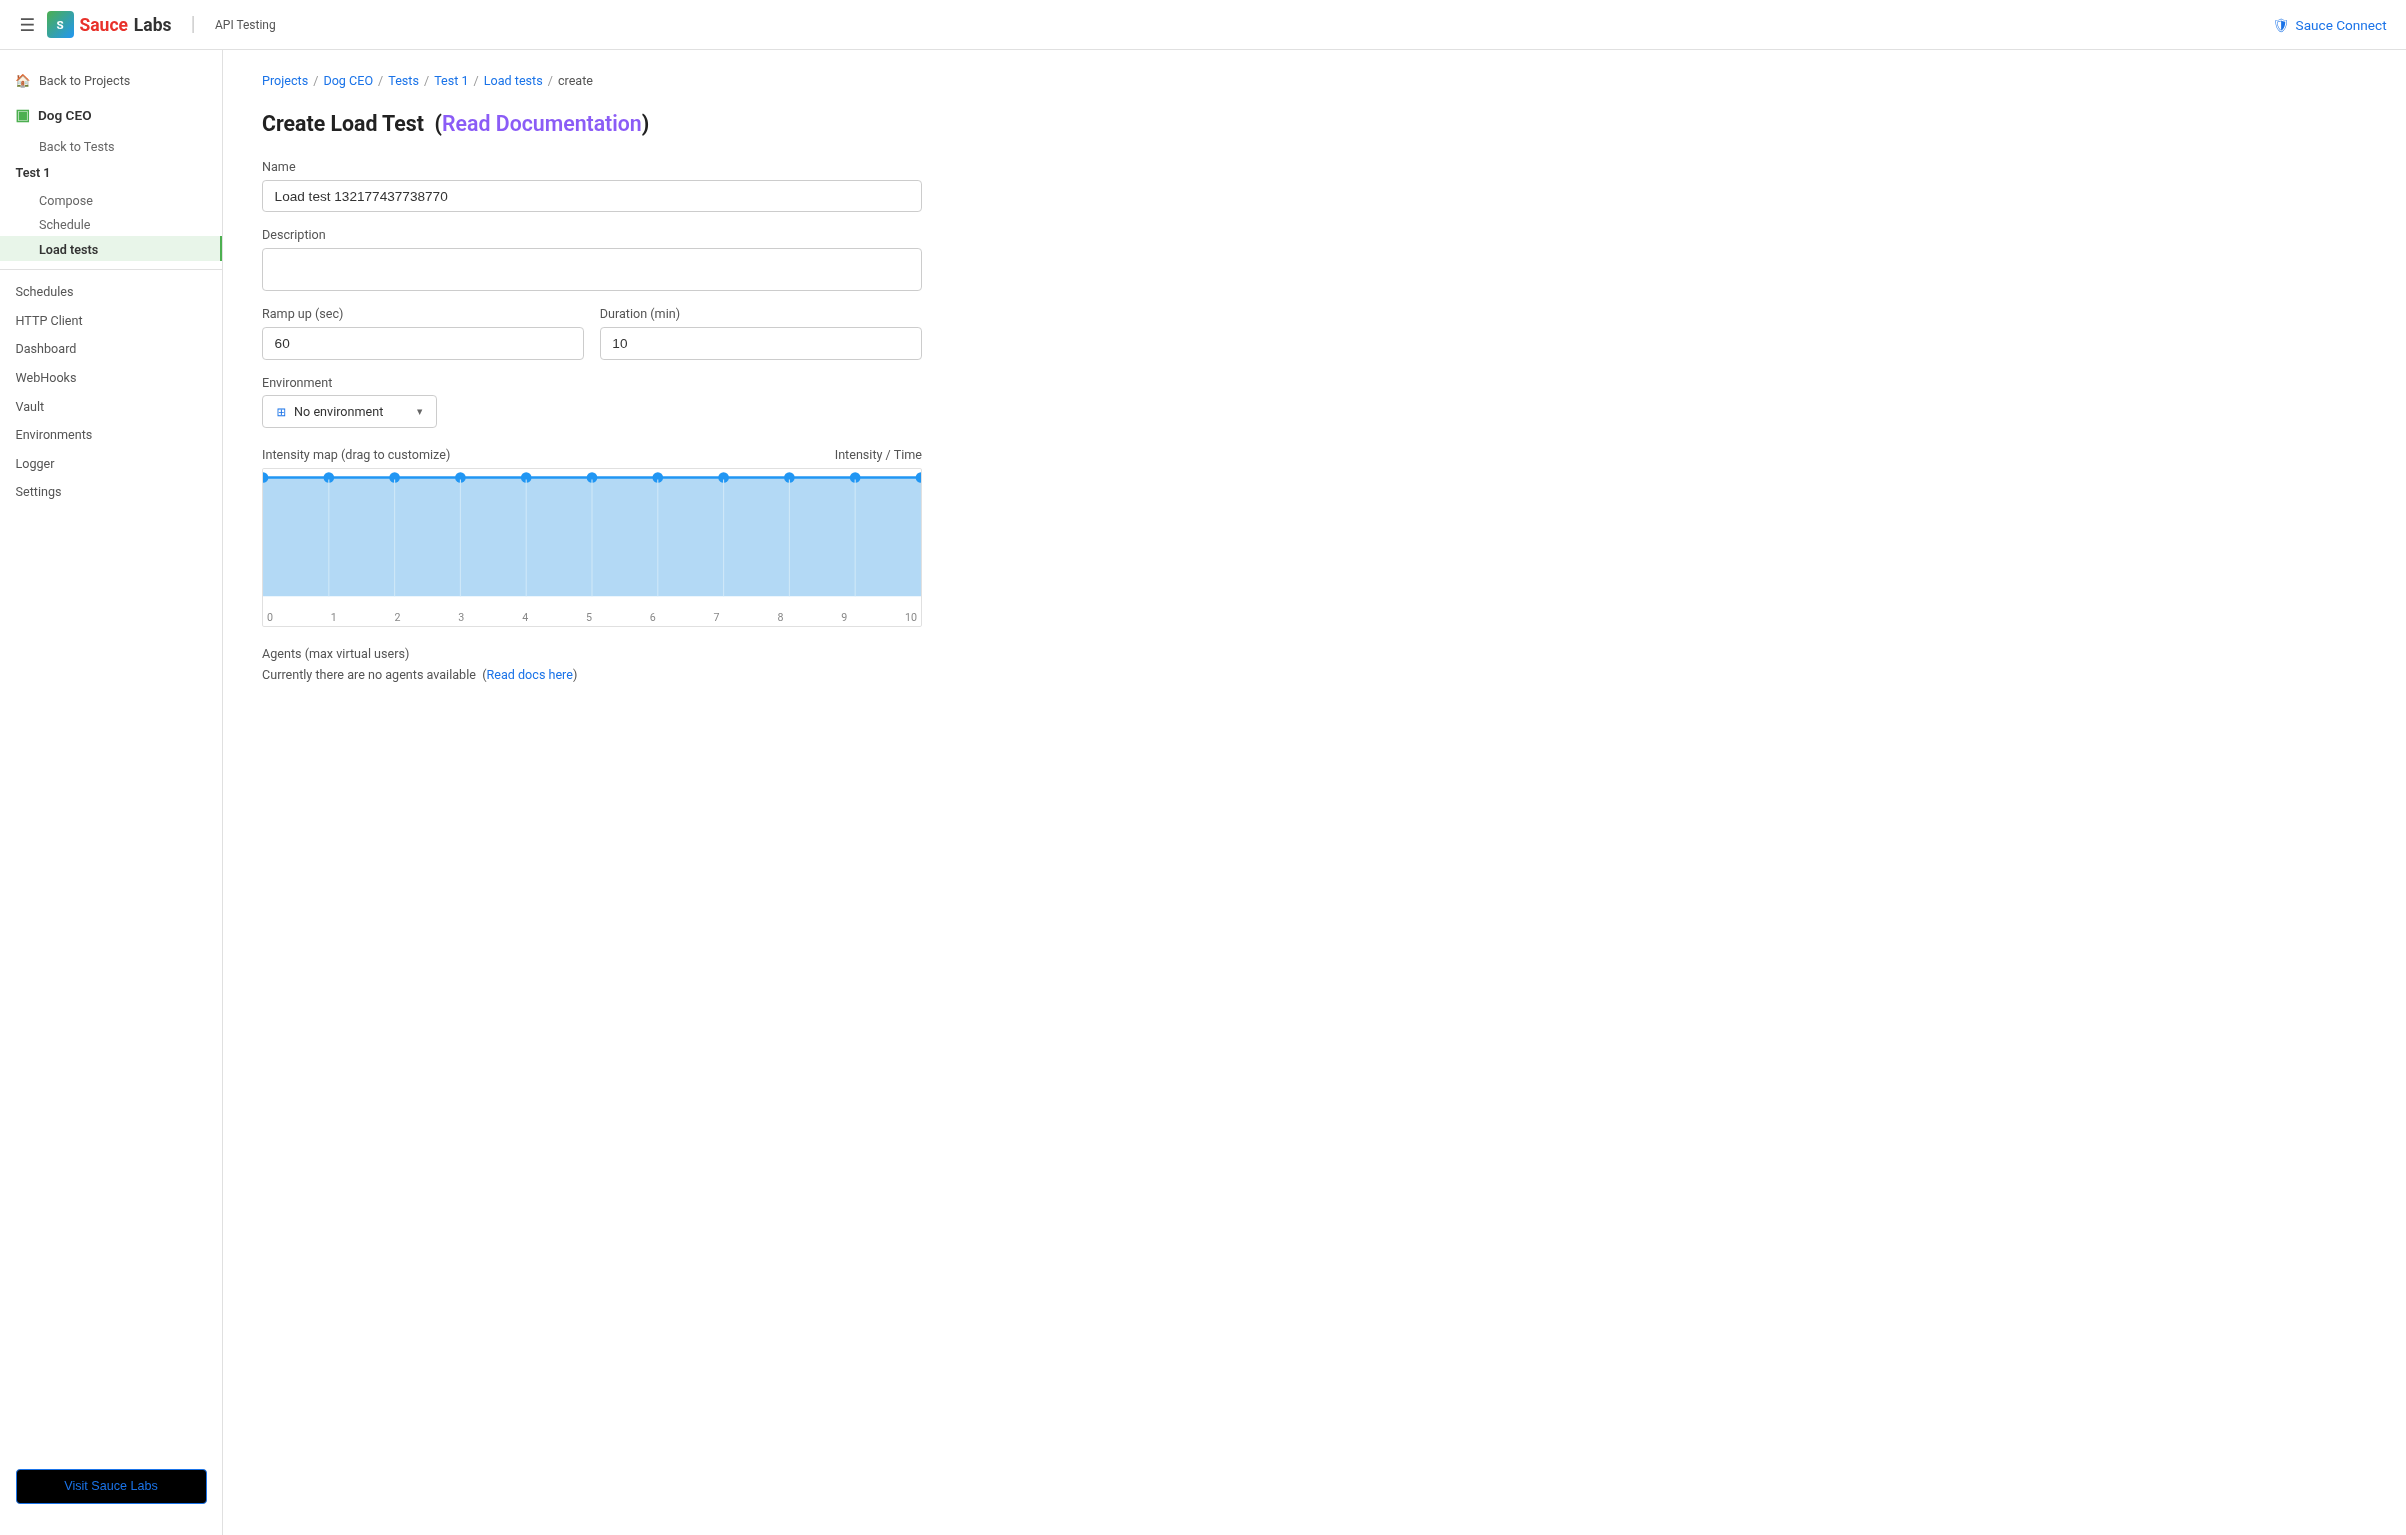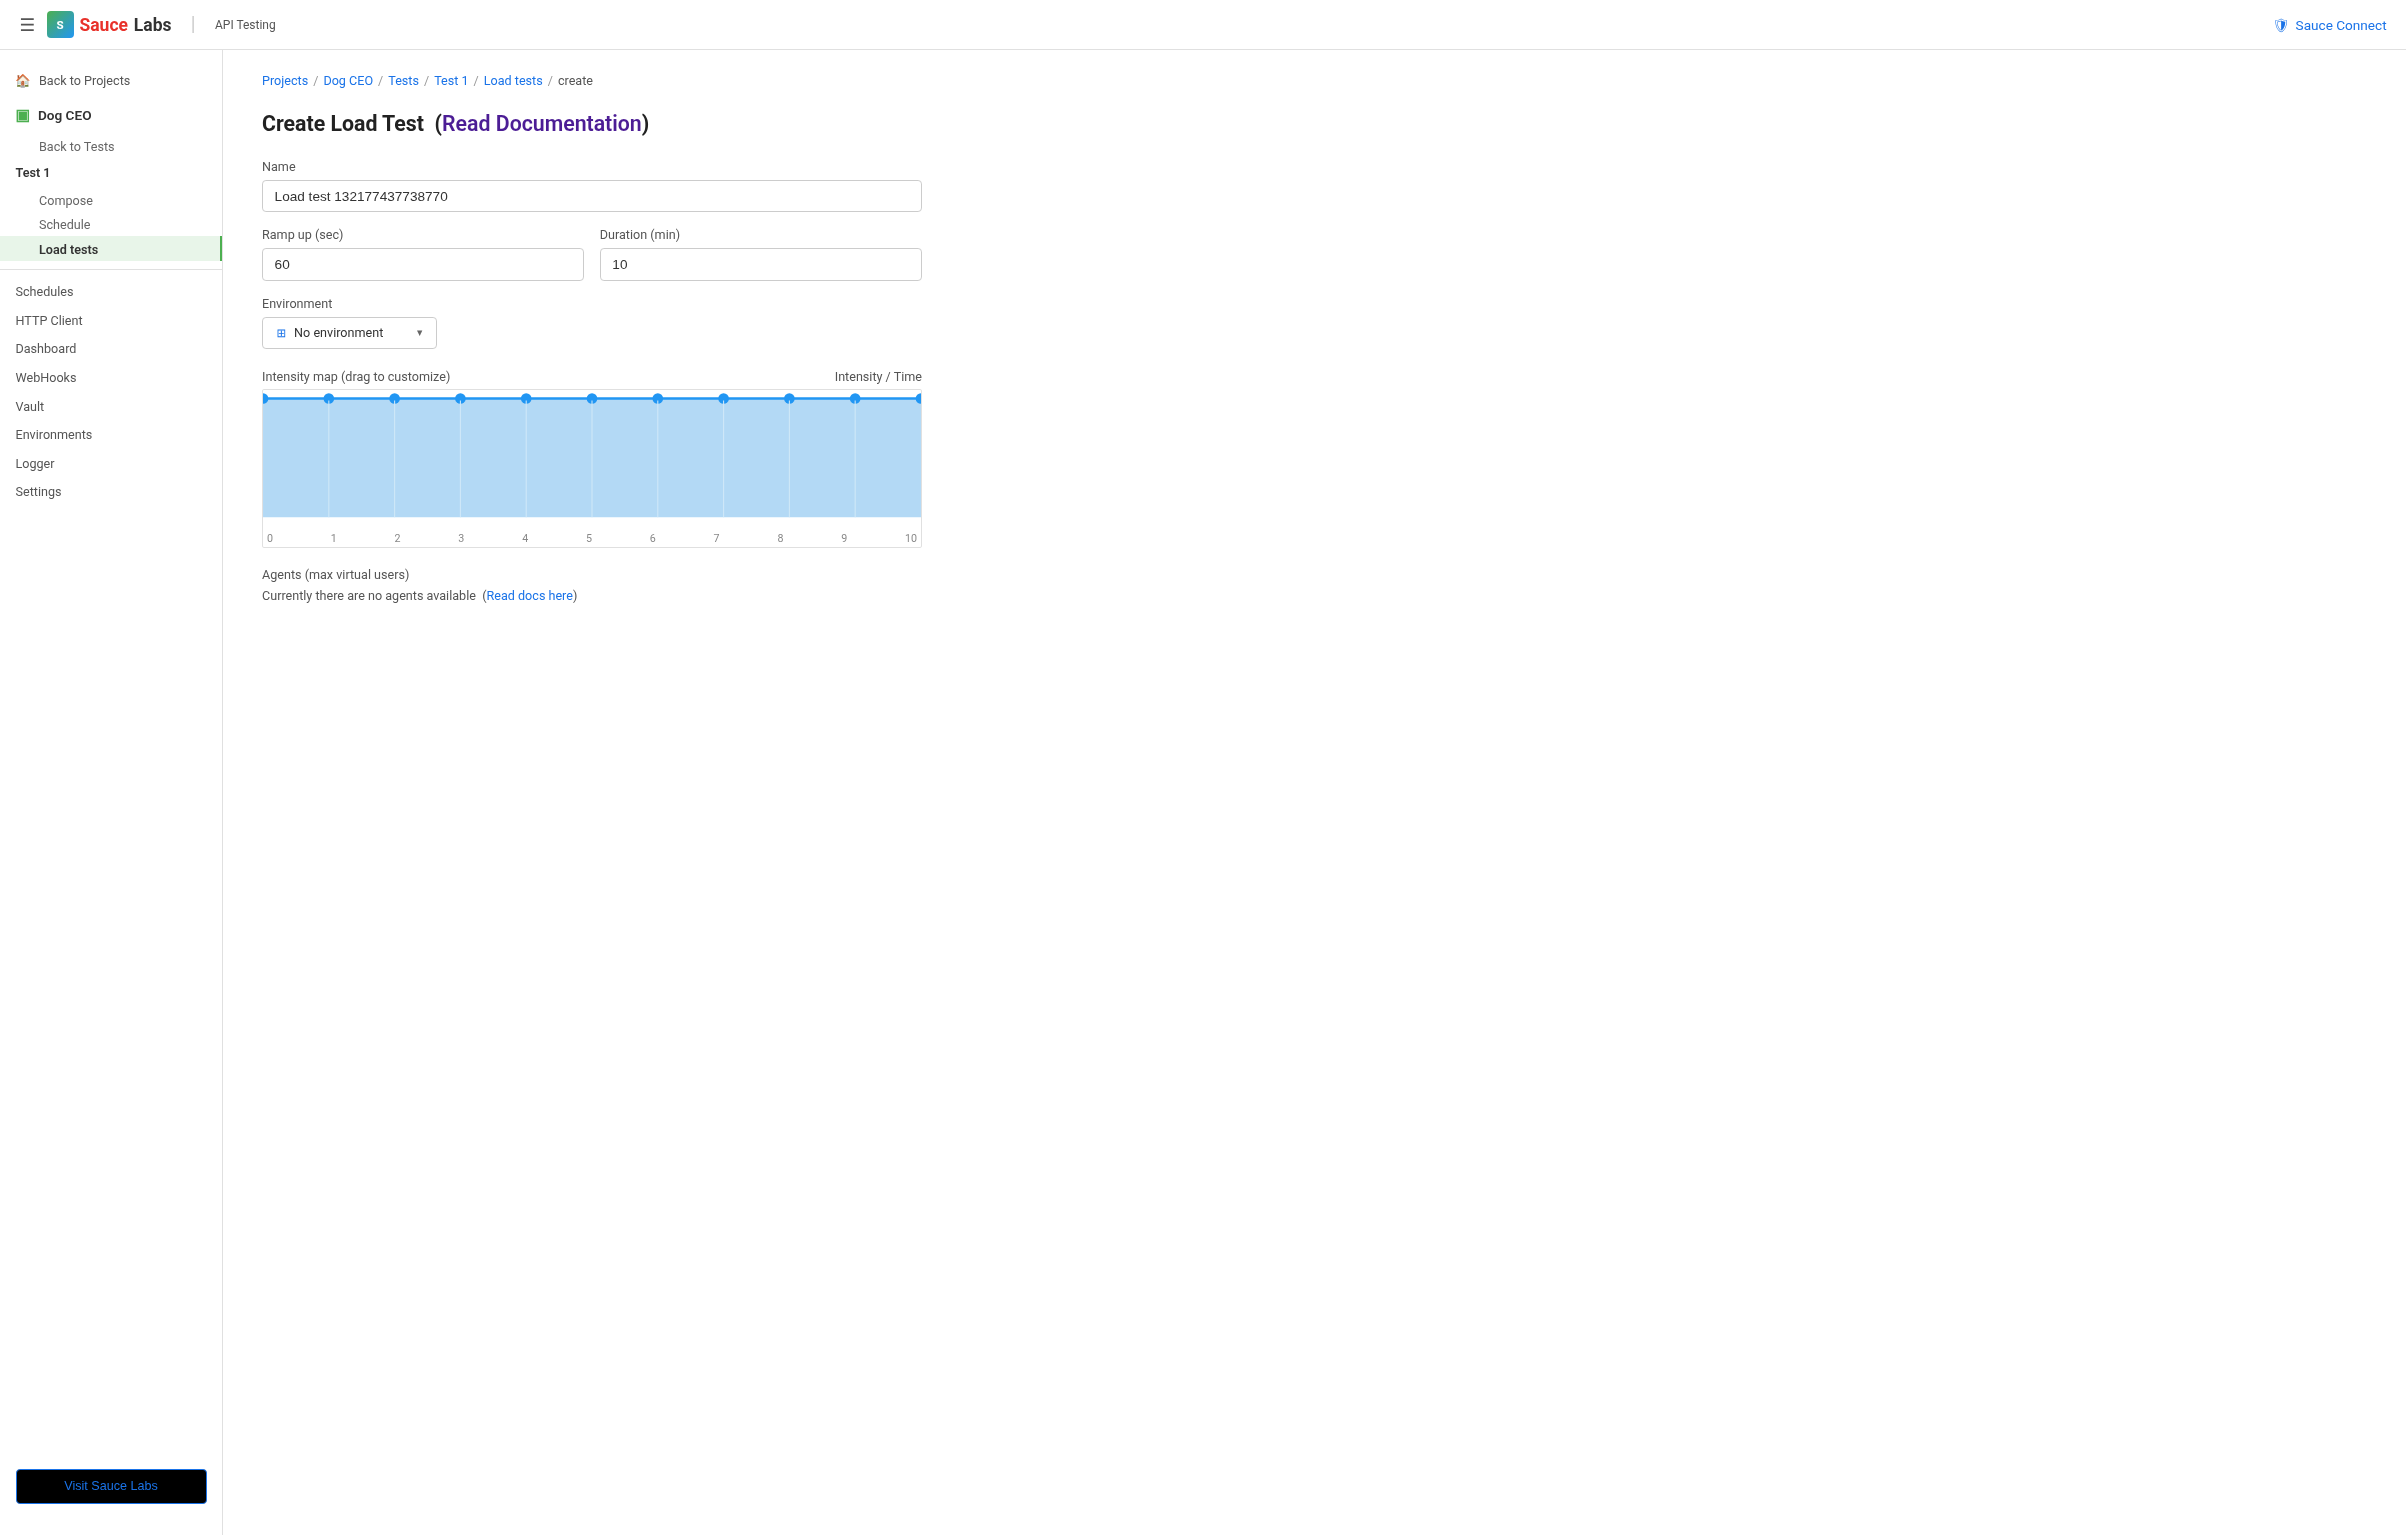--- a/index.html
+++ b/index.html
@@ -70,21 +70,21 @@
     .main { margin-left: 223px; padding: 23px 39px; flex: 1; }
 
     
     .breadcrumb { display: flex; align-items: center; gap: 5px; margin-bottom: 23px; font-size: 12.6px; }
     .breadcrumb a { color: #1a73e8; text-decoration: none; }
     .breadcrumb-sep { color: #999; }
     .breadcrumb-current { color: #555; }
 
     
     .page-title { font-size: 21.3px; font-weight: 700; margin-bottom: 23px; color: #222; }
-    .page-title a { color: #4c1d95; text-decoration: none; font-weight: 600; text-align: right; }
+    .page-title a { color: #8b5cf6; text-decoration: none; font-weight: 600; text-align: right; }
 
     
     .form-section { max-width: 660px; }
     .form-group { margin-bottom: 15px; }
     .form-label { font-size: 12.6px; color: #555; margin-bottom: 5.8px; display: block; }
     .form-input {
       width: 100%; padding: 7.8px 11.6px; border: 1px solid #ccc;
       border-radius: 3.9px; font-size: 13.6px; color: #333;
       outline: none;
     }
@@ -204,20 +204,24 @@
       &nbsp;<span>(</span><a href="#">Read Documentation</a><span>)</span>
     </h1>
 
     <div class="form-section">
 
       <div class="form-group">
         <label class="form-label">Name</label>
         <input class="form-input" type="text" value="Load test 132177437738770" style="">
       </div>
 
+      <div class="form-group">
+        <label class="form-label">Description</label>
+        <input class="form-input" type="text" style="height: 43px;">
+      </div>
 
       <div class="form-row">
         <div class="form-group">
           <label class="form-label">Ramp up (sec)</label>
           <input class="form-input" type="number" value="60" style="">
         </div>
         <div class="form-group">
           <label class="form-label">Duration (min)</label>
           <input class="form-input" type="number" value="10" style="">
         </div>

